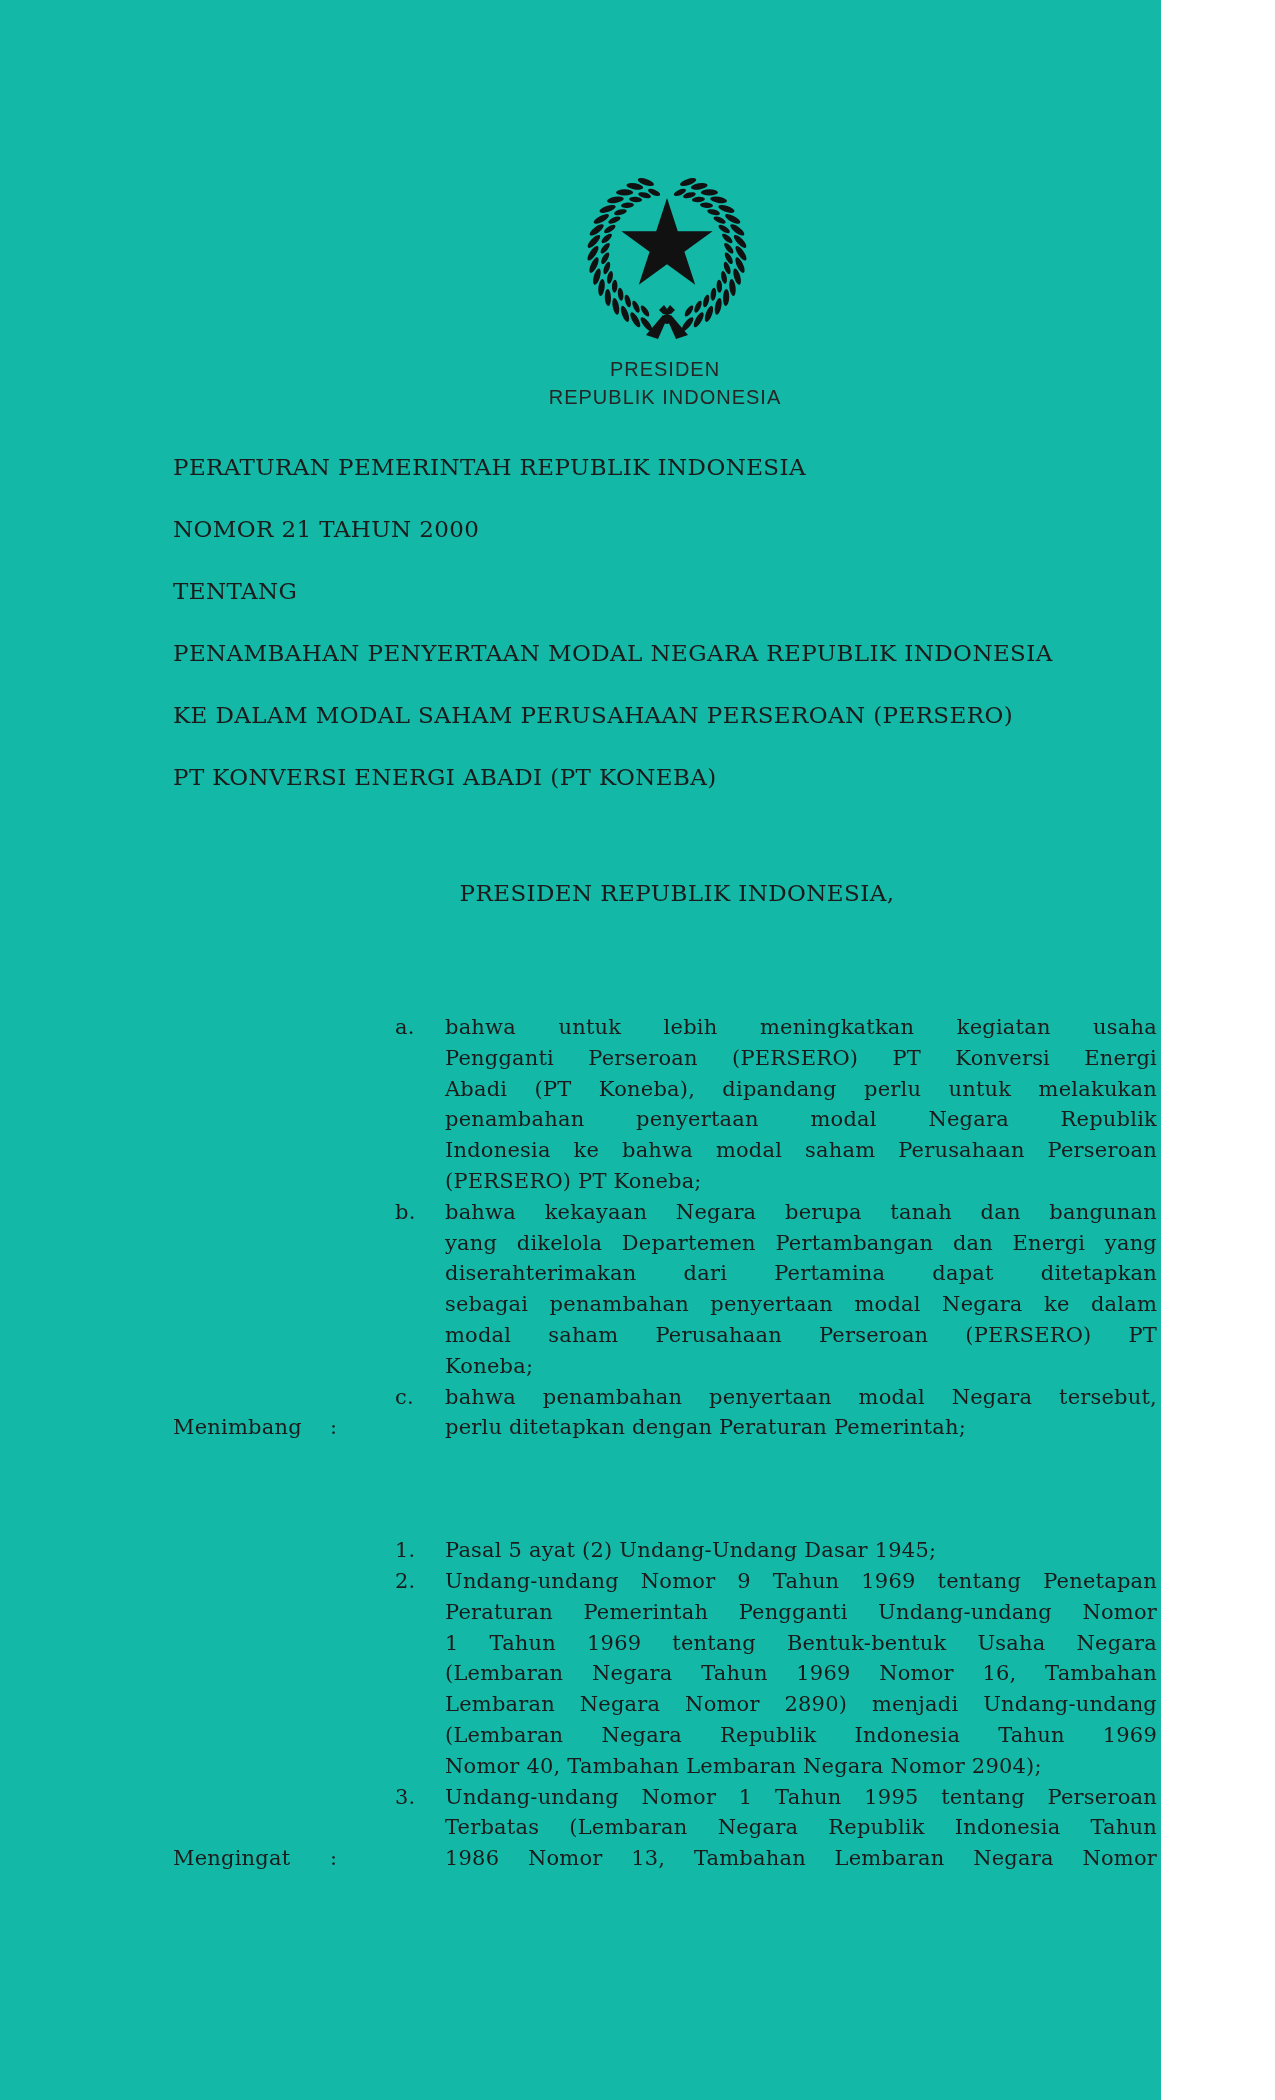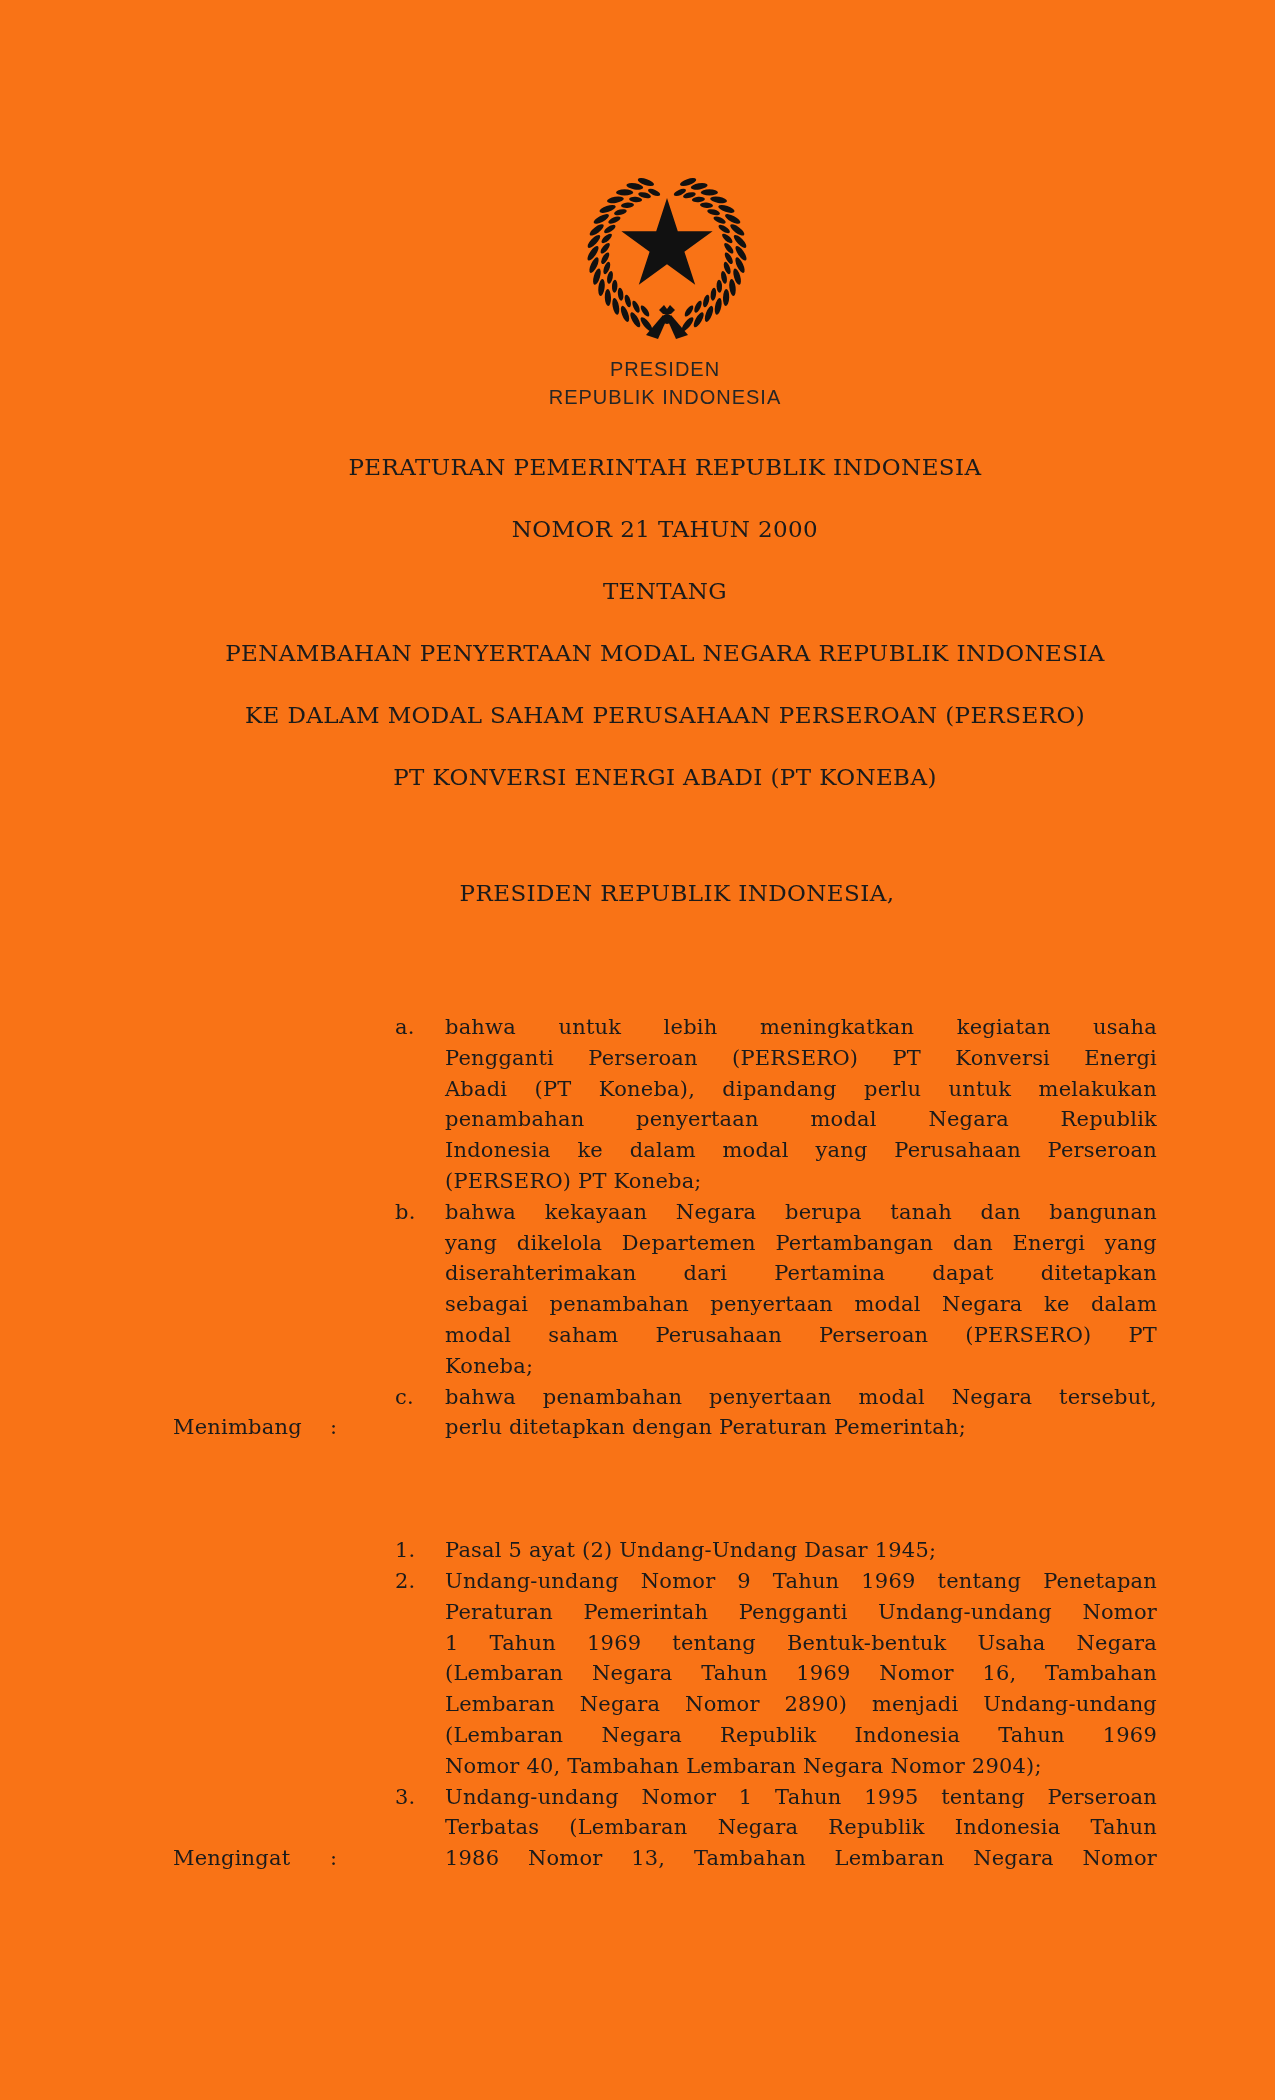--- a/index.html
+++ b/index.html
@@ -1,27 +1,27 @@
 <!DOCTYPE html>
 <html><head>
 <meta charset="utf-8">
 <style>
   html,body{margin:0;padding:0;background:#ffffff;}
   .page{
-    position:relative;width:1275px;height:2100px;background:#f97316;
+    position:relative;width:1161px;height:2100px;background:#14b8a6;
     font-family:"DejaVu Serif",serif;color:#1b1b1b;overflow:hidden;
   }
   .emblem{position:absolute;left:577px;top:163px;width:180px;height:180px;}
   .header-text{
     position:absolute;left:173px;top:355px;width:984px;text-align:center;
     font-family:"Liberation Sans",sans-serif;font-weight:300;color:#262626;
     font-size:20px;line-height:28px;letter-spacing:1px;
   }
   .title-block{
-    position:absolute;left:173px;top:452px;width:984px;text-align:center;
+    position:absolute;left:173px;top:452px;width:984px;
     font-size:23px;letter-spacing:.4px;
   }
   .title-line{height:62px;line-height:30px;}
   .preamble{
     position:absolute;left:185px;top:878px;width:984px;text-align:center;
     font-size:23px;letter-spacing:.4px;line-height:30px;
   }
   .sections{position:absolute;left:173px;top:1012px;width:984px;font-size:21px;letter-spacing:.2px;}
   .section-row{display:flex;align-items:flex-end;}
   .section-row + .section-row{margin-top:92px;}
@@ -142,21 +142,21 @@
         <div class="sec-label">Menimbang</div>
         <div class="sec-colon">:</div>
         <div class="sec-items">
           <div class="item">
             <div class="item-marker">a.</div>
             <div class="item-lines">
               <div class="line">bahwa untuk lebih meningkatkan kegiatan usaha</div>
               <div class="line">Pengganti Perseroan (PERSERO) PT Konversi Energi</div>
               <div class="line">Abadi (PT Koneba), dipandang perlu untuk melakukan</div>
               <div class="line">penambahan penyertaan modal Negara Republik</div>
-              <div class="line">Indonesia ke dalam modal yang Perusahaan Perseroan</div>
+              <div class="line">Indonesia ke bahwa modal saham Perusahaan Perseroan</div>
               <div class="line line-last">(PERSERO) PT Koneba;</div>
             </div>
           </div>
           <div class="item">
             <div class="item-marker">b.</div>
             <div class="item-lines">
               <div class="line">bahwa kekayaan Negara berupa tanah dan bangunan</div>
               <div class="line">yang dikelola Departemen Pertambangan dan Energi yang</div>
               <div class="line">diserahterimakan dari Pertamina dapat ditetapkan</div>
               <div class="line">sebagai penambahan penyertaan modal Negara ke dalam</div>

